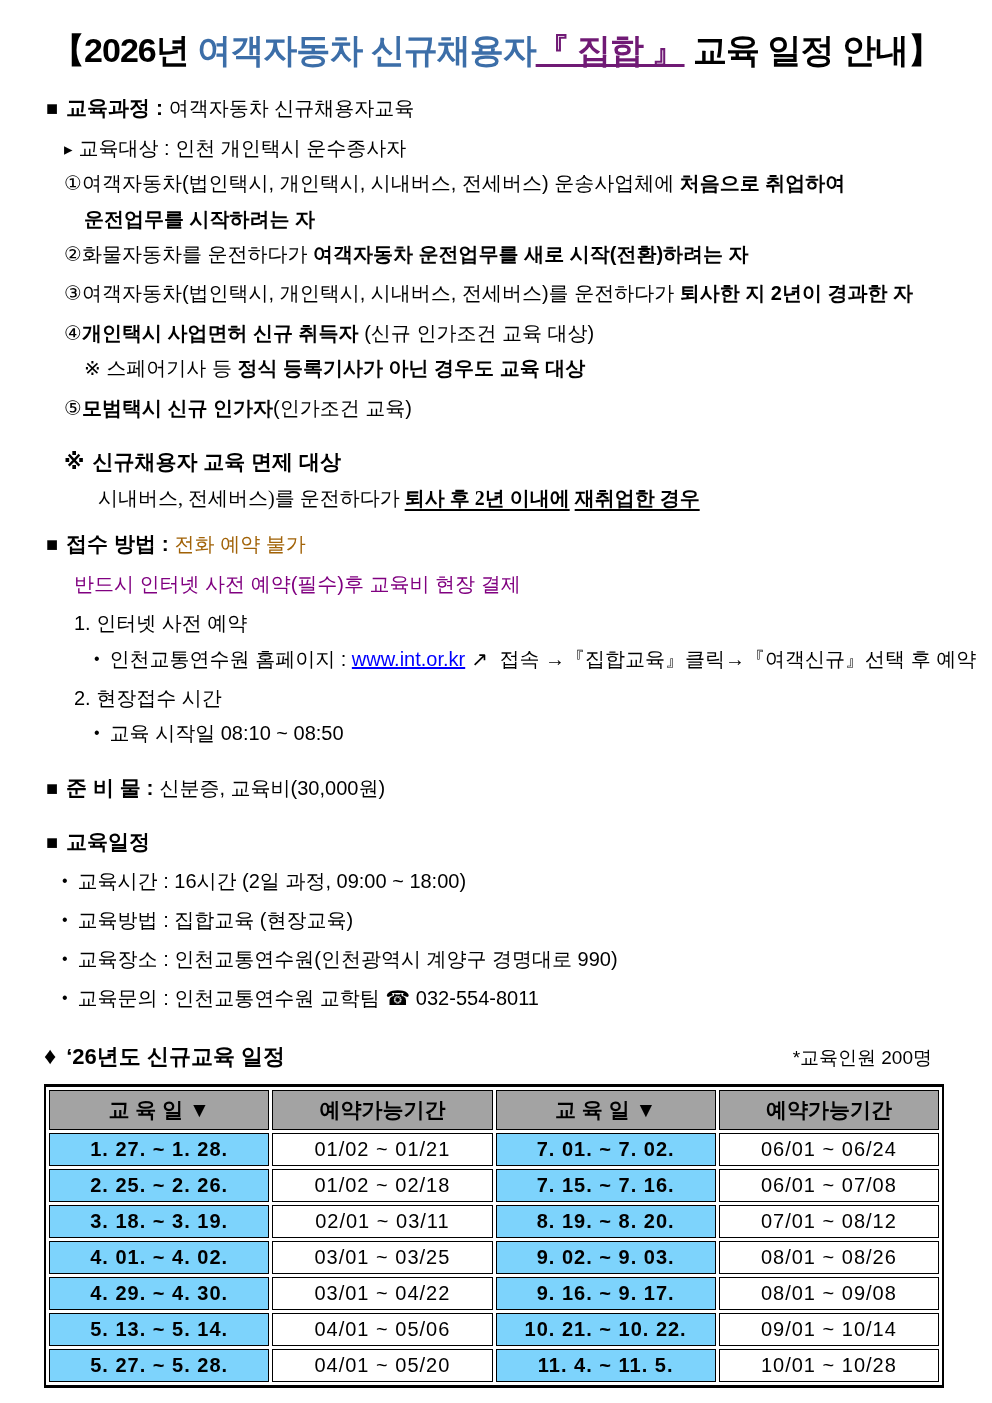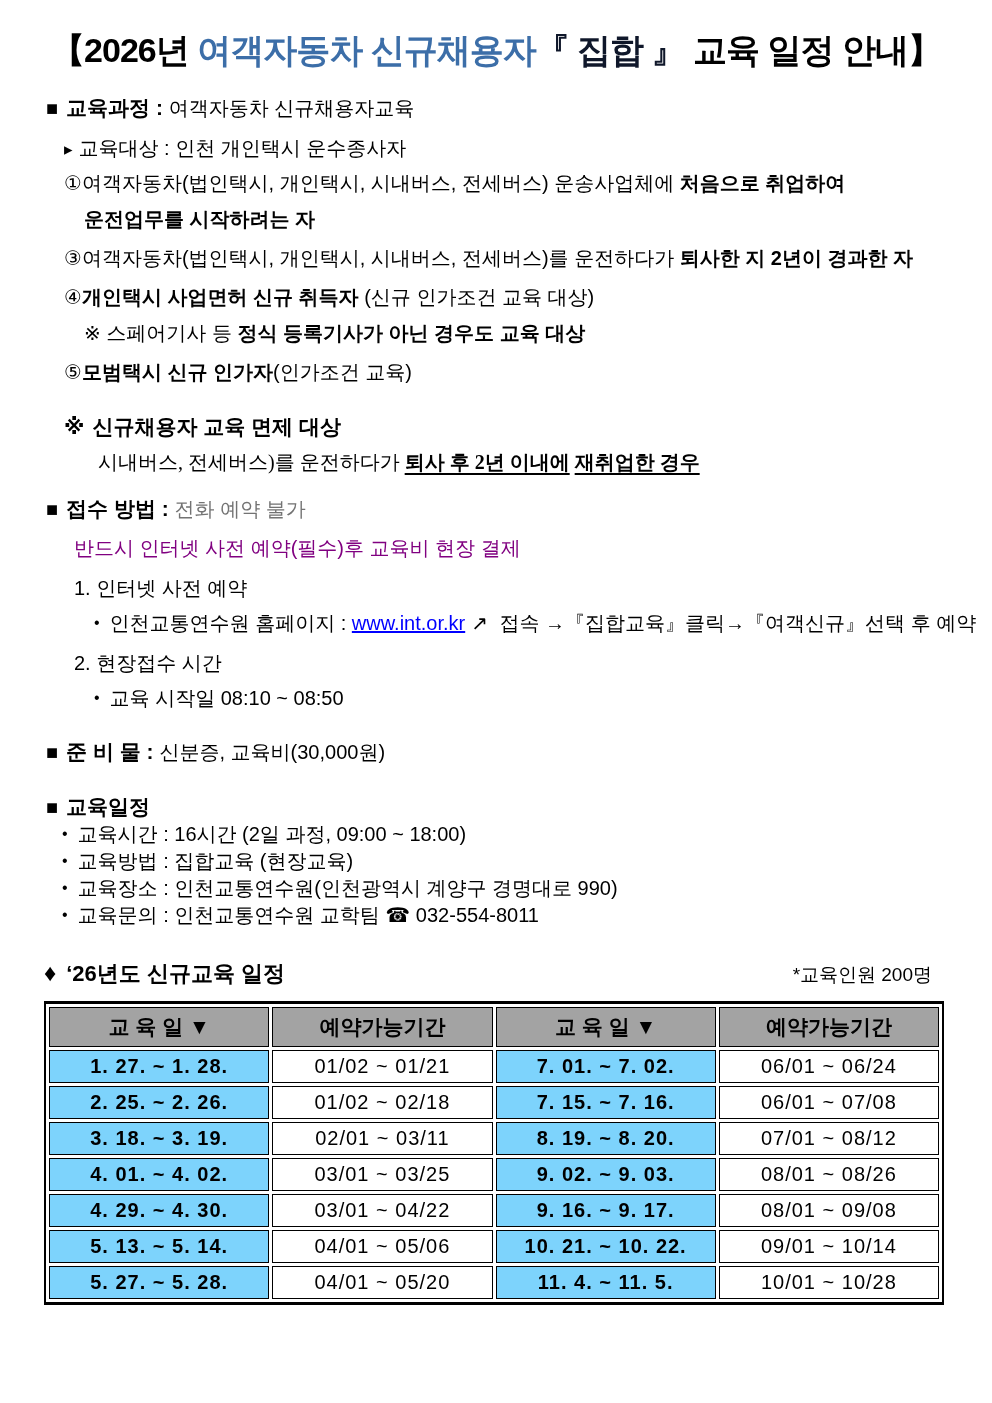--- a/index.html
+++ b/index.html
@@ -9,43 +9,43 @@
     font-size:20px;overflow:hidden;
   }
   .page{padding:24px 34px 0 34px;}
 
   
   .title{
     text-align:center;white-space:nowrap;font-weight:bold;
     font-size:34px;letter-spacing:-1px;margin:4px 0 20px 0;
   }
   .title .t-blue{color:#3c6ea8;}
-  .title .t-red{color:#0f172a;}
+  .title .t-red{color:#701a75;text-decoration:underline;}
 
   
   .line{white-space:nowrap;line-height:1.32;margin-top:9px;margin-left:12px;}
   .b{font-weight:bold;}
   .sec{font-weight:bold;font-size:21px;}
   .sq{font-weight:bold;margin-right:8px;}
   .arw{margin-right:6px;font-size:17px;}
   .ind1{margin-left:30px;}   
   .ind2{margin-left:50px;}   
   .ind3{margin-left:40px;}   
   .ind4{margin-left:60px;}   
   .gap-s{margin-top:13px;}
   .gap-m{margin-top:19px;}
   .gap-l{margin-top:27px;}
 
-  .red{color:#737373;}
+  .red{color:#a16207;}
   .purple{color:#800080;}
   a.link{color:#0000ff;text-decoration:underline;cursor:pointer;}
   .u{text-decoration:underline;text-underline-offset:4px;text-decoration-thickness:2px;}
 
   ul.plain{list-style:none;margin:0;padding:0;}
-  ul.plain li{white-space:nowrap;margin-left:28px;}
+  ul.plain li{white-space:nowrap;margin-top:12px;margin-left:28px;}
   .dot{margin-right:10px;font-size:16px;vertical-align:2px;}
 
   
   .sched-head{display:flex;align-items:baseline;margin-top:30px;margin-left:10px;}
   .diamond{font-size:24px;margin-right:10px;}
   .sched-title{font-weight:bold;font-size:22px;}
   .cap-note{margin-left:auto;font-size:19px;margin-right:26px;}
 
   
   table.sched{
@@ -71,20 +71,21 @@
 
   <h1 class="title"><span>【2026년 </span><span class="t-blue">여객자동차 신규채용자</span><span class="t-red">『 집합 』</span><span> 교육 일정 안내】</span></h1>
 
   <div class="line gap-m"><span class="sq">■</span><span class="sec">교육과정</span><span class="sec"> : </span><span>여객자동차 신규채용자교육</span></div>
 
   <div class="line ind1 gap-s"><span class="arw">▸</span><span>교육대상</span><span> : </span><span>인천 개인택시 운수종사자</span></div>
 
   <div class="line ind1"><span>①</span><span>여객자동차(법인택시, 개인택시, 시내버스, 전세버스) 운송사업체에 </span><span class="b">처음으로 취업하여</span></div>
   <div class="line ind2"><span class="b">운전업무를 시작하려는 자</span></div>
 
+  <div class="line ind1"><span>②</span><span>화물자동차를 운전하다가 </span><span class="b">여객자동차 운전업무를 새로 시작(전환)하려는 자</span></div>
 
   <div class="line ind1 gap-s"><span>③</span><span>여객자동차(법인택시, 개인택시, 시내버스, 전세버스)를 운전하다가 </span><span class="b">퇴사한 지 2년이 경과한 자</span></div>
 
   <div class="line ind1 gap-s"><span>④</span><span class="b">개인택시 사업면허 신규 취득자</span><span> (신규 인가조건 교육 대상)</span></div>
   <div class="line ind2"><span>※</span><span> 스페어기사 등 </span><span class="b">정식 등록기사가 아닌 경우도 교육 대상</span></div>
 
   <div class="line ind1 gap-s"><span>⑤</span><span class="b">모범택시 신규 인가자</span><span>(인가조건 교육)</span></div>
 
   <div class="line ind1 gap-l"><span class="sec">※</span><span class="sec" style="margin-left:8px;">신규채용자 교육 면제 대상</span></div>
   <div class="line ind2" style="margin-left:64px;font-family:Liberation Serif, serif;"><span>시내버스, 전세버스)를 운전하다가 </span><span class="b u">퇴사 후 2년 이내에</span><span> </span><span class="b u">재취업한 경우</span></div>

